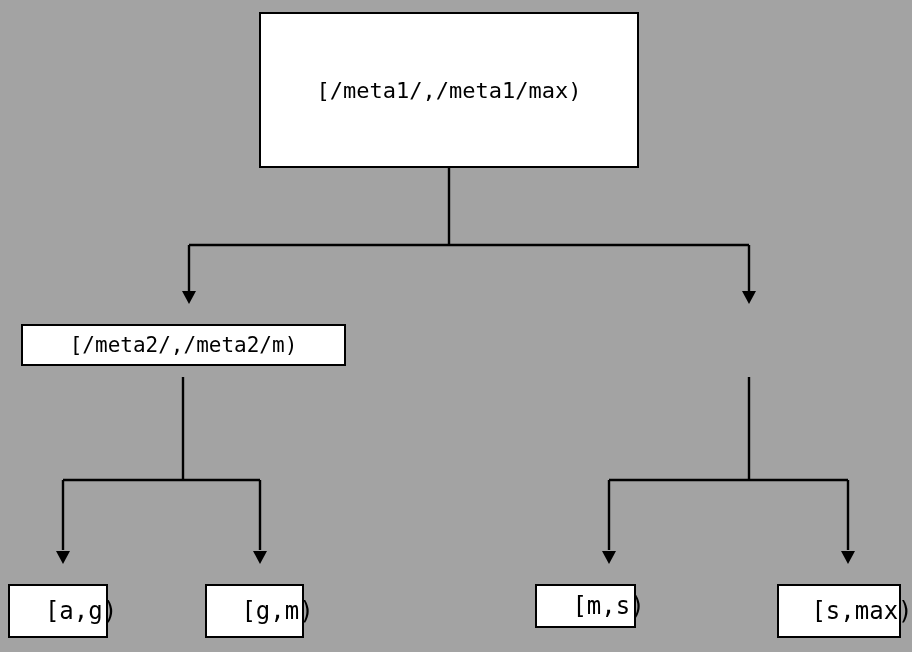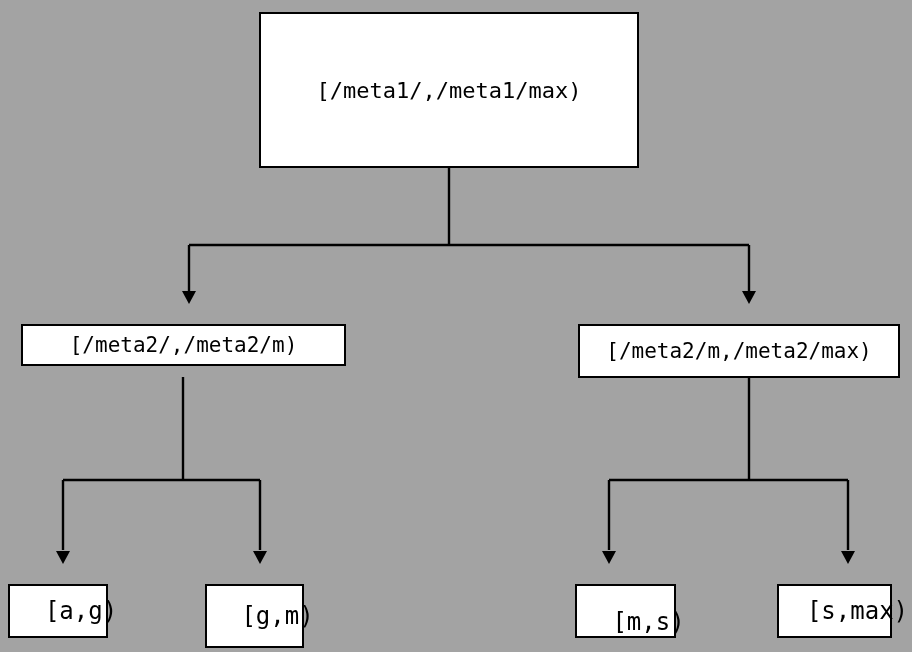--- a/index.html
+++ b/index.html
@@ -81,33 +81,30 @@
   </svg>
 
   <div class="node node-root" style="left:259px; top:12px; width:380px; height:156px;">
     <span>[/meta1/,/meta1/max)</span>
   </div>
 
   <div class="node node-mid" style="left:21px; top:324px; width:325px; height:42px;">
     <span>[/meta2/,/meta2/m)</span>
   </div>
 
-  <div class="node node-mid" style="left:578px; top:324px; width:322px; height:54px;">
-    <span>[/meta2/m,/meta2/max)</span>
-  </div>
 
   <div class="node node-leaf" style="left:8px; top:584px; width:100px; height:54px;">
     <span>[a,g)</span>
   </div>
 
-  <div class="node node-leaf" style="left:205px; top:584px; width:99px; height:64px;">
+  <div class="node node-leaf" style="left:205px; top:584px; width:99px; height:54px;">
     <span>[g,m)</span>
   </div>
 
-  <div class="node node-leaf" style="left:575px; top:584px; width:101px; height:54px;align-items:flex-end;">
+  <div class="node node-leaf" style="left:535px; top:584px; width:101px; height:44px;">
     <span>[m,s)</span>
   </div>
 
-  <div class="node node-leaf" style="left:777px; top:584px; width:115px; height:54px;">
+  <div class="node node-leaf" style="left:777px; top:584px; width:124px; height:54px;">
     <span>[s,max)</span>
   </div>
 
 </div>
 
 </body></html>

